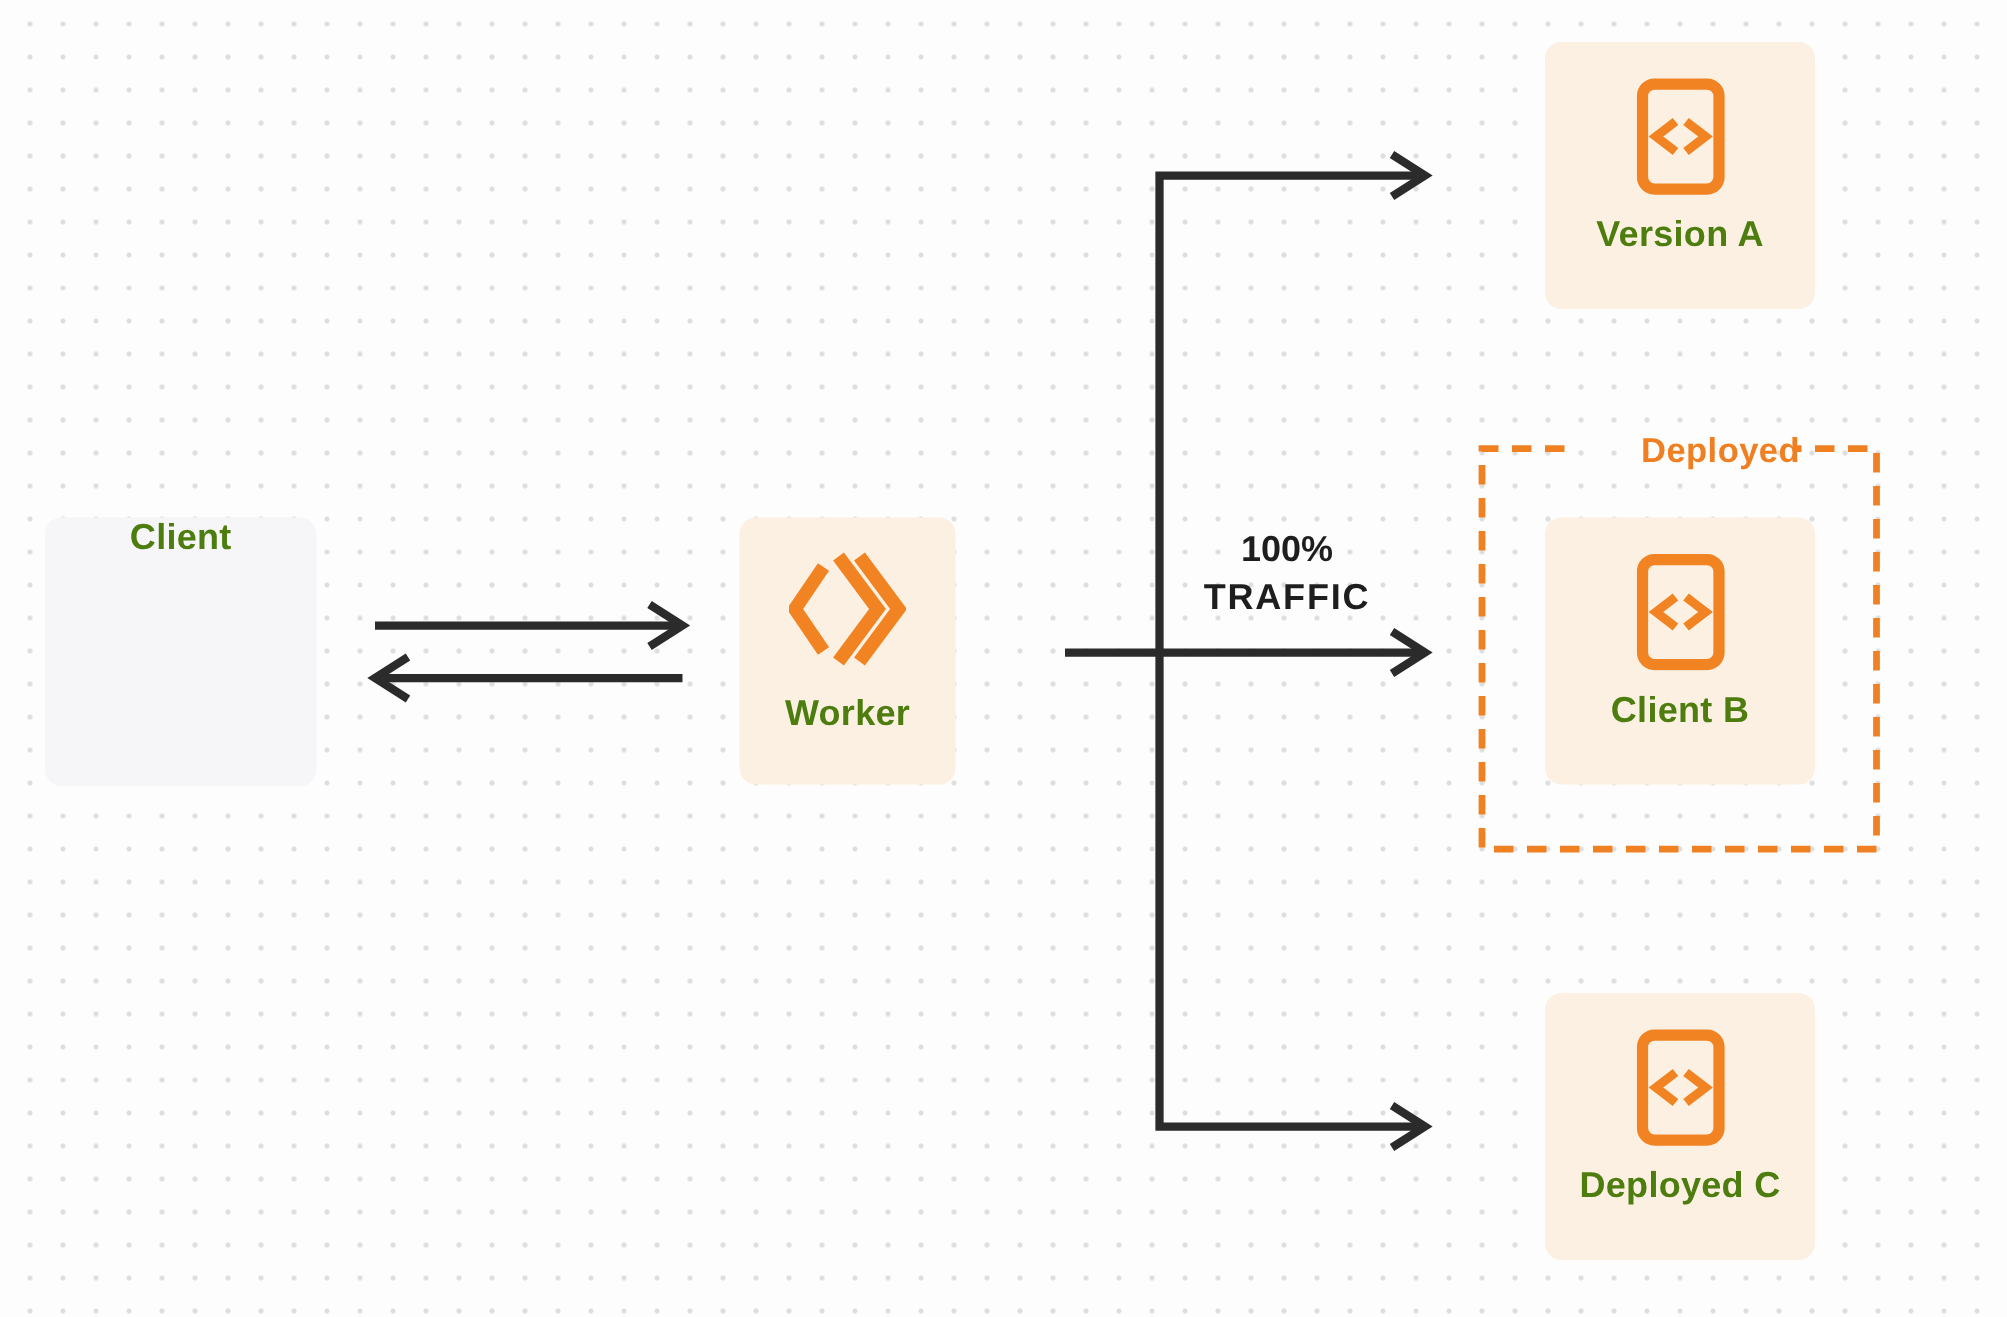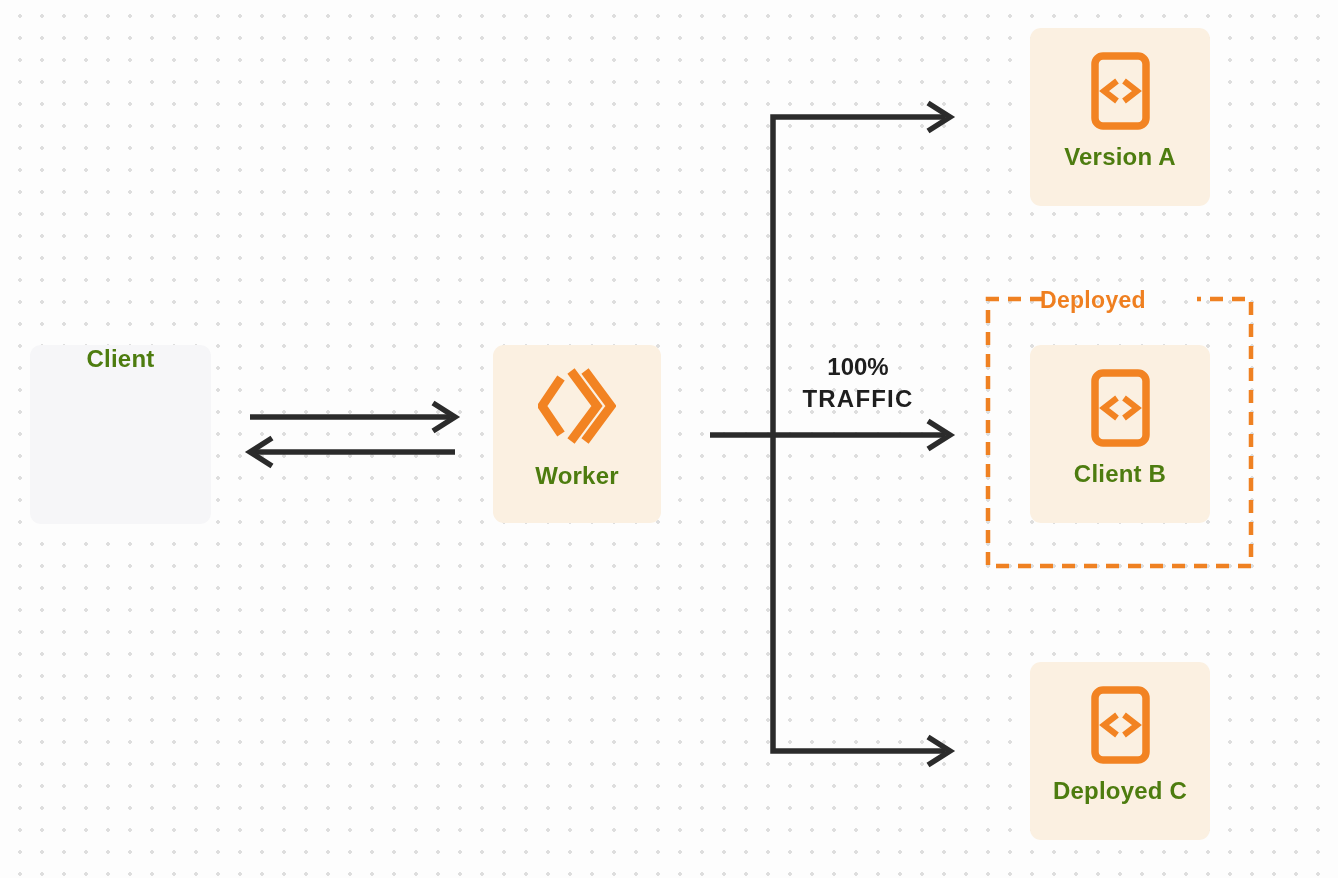--- a/index.html
+++ b/index.html
@@ -41,21 +41,21 @@
     color: #4d7c0f;
     letter-spacing: 0.2px;
   }
   .client-node {
     left: 30px; top: 345px;
     width: 181px; height: 179px;
     background: #f6f6f8;
   }
   .worker-node {
     left: 493px; top: 345px;
-    width: 168px; height: 178px;
+    width: 144px; height: 178px;
     background: #fbf0e1;
     justify-content: flex-start;
     padding-top: 23px;
     box-sizing: border-box;
   }
   .worker-node .node-label { margin-top: 16px; }
   .version-node {
     width: 180px; height: 178px;
     background: #fbf0e1;
     left: 1030px;
@@ -64,21 +64,21 @@
     box-sizing: border-box;
   }
   .version-node .node-label { margin-top: 13px; }
   .version-a { top: 28px; }
   .version-b { top: 345px; }
   .version-c { top: 662px; }
   .deployed-label {
     position: absolute;
     left: 1040px; top: 287px;
     width: 160px;
-    text-align: left;
+    text-align: right;
     font-size: 23px;
     font-weight: 700;
     color: #ef7f20;
     z-index: 3;
     letter-spacing: 0.3px;
   }
   .traffic-label {
     position: absolute;
     left: 788px; top: 351px;
     width: 140px;

